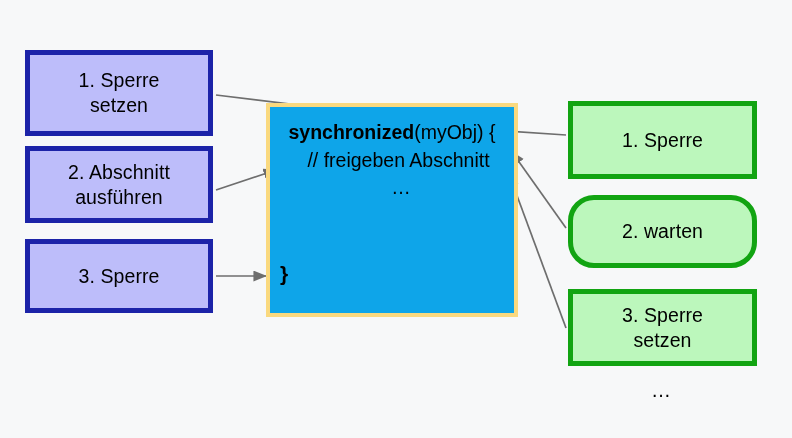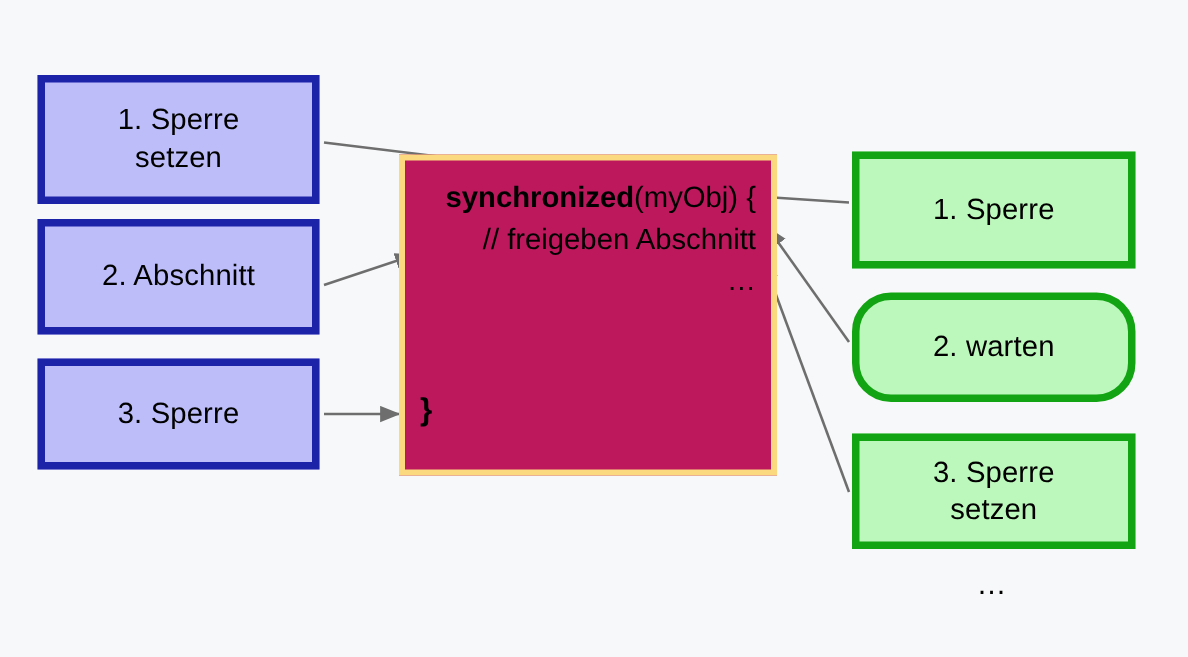--- a/index.html
+++ b/index.html
@@ -56,24 +56,24 @@
     border: 5px solid #12a412;
     color: #000000;
     font-size: 19.5px;
     letter-spacing: 0.1px;
   }
 
   
   .node-code {
     position: absolute;
     box-sizing: border-box;
-    background: #be185d;
+    background: #0ea5e9;
     border: 4px solid #fad97f;
     display: block;
-    text-align: right;
+    text-align: center;
     color: #000;
     font-size: 19.5px;
     line-height: 1.42;
     padding: 12px 10px 0 10px;
   }
   .code-line {
     white-space: pre;
   }
   .code-kw {
     font-weight: bold;
@@ -137,20 +137,21 @@
     </g>
   </svg>
 
   <div class="node node-blue" style="left:25px; top:50px; width:188px; height:86px;">
     <span>1. Sperre</span>
     <span>setzen</span>
   </div>
 
   <div class="node node-blue" style="left:25px; top:146px; width:188px; height:77px;">
     <span>2. Abschnitt</span>
+    <span>ausführen</span>
   </div>
 
   <div class="node node-blue" style="left:25px; top:239px; width:188px; height:74px;">
     <span>3. Sperre</span>
   </div>
 
   <div class="node-code" style="left:266px; top:103px; width:252px; height:214px;">
     <div class="code-line"><span class="code-kw">synchronized</span><span>(myObj) {</span></div>
     <div class="code-line code-indent">// freigeben Abschnitt</div>
     <div class="code-line code-indent2">…</div>

